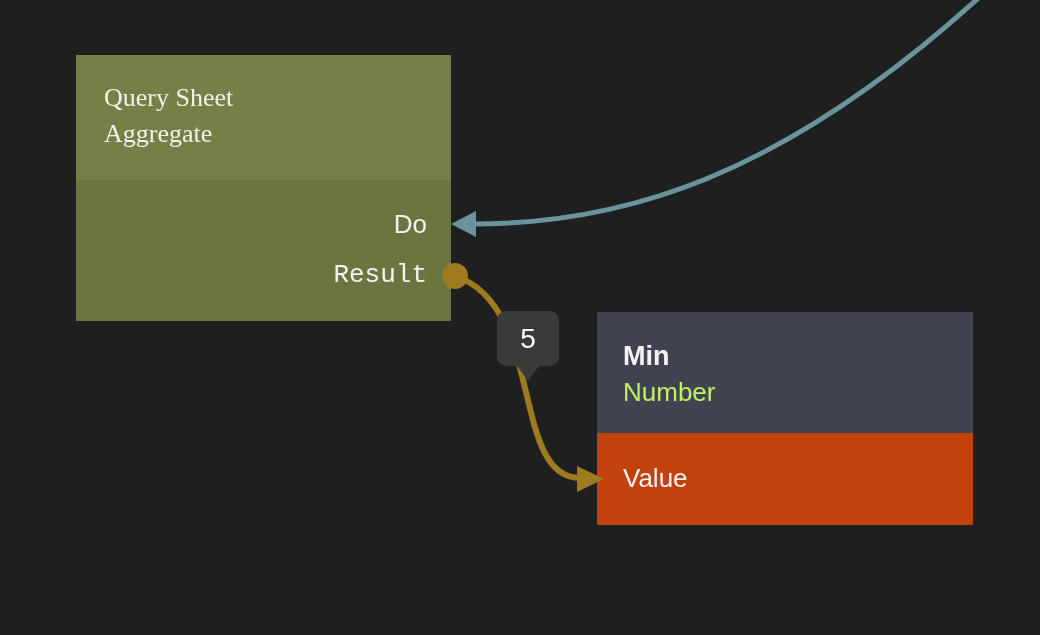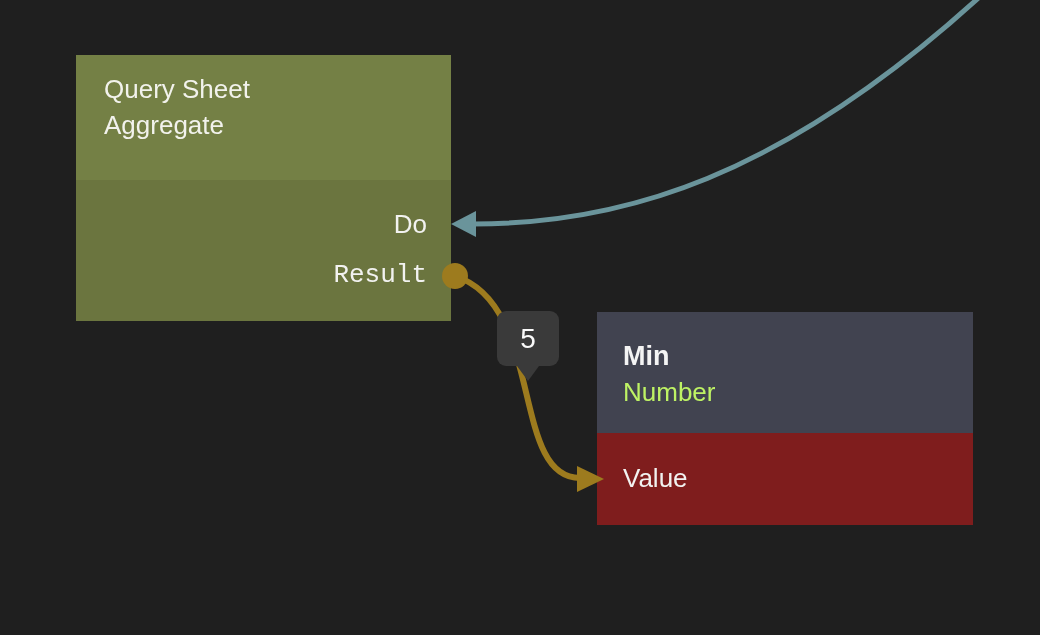--- a/index.html
+++ b/index.html
@@ -36,21 +36,22 @@
   
   .node-qsa {
     left: 76px;
     top: 55px;
     width: 375px;
     height: 266px;
   }
   .node-qsa .node-header {
     height: 125px;
     background: #748045;
-    padding: 16px 0 0 28px;
+    padding: 25px 0 0 28px;
+    font-family: Liberation Serif, serif;
   }
   .node-qsa .node-header .node-title {
     color: #f2f2ec;
     font-size: 26px;
     line-height: 36px;
     max-width: 215px;
   }
   .node-qsa .node-body {
     height: 141px;
     background: #6b753f;
@@ -73,21 +74,21 @@
     line-height: 36px;
     font-weight: 600;
   }
   .node-min .node-header .node-subtitle {
     color: #bef264;
     font-size: 26px;
     line-height: 36px;
   }
   .node-min .node-body {
     height: 92px;
-    background: #7f1d1d;
+    background: #c2410c;
   }
   .port-label {
     position: absolute;
     color: #f2f2f0;
     font-size: 26px;
     line-height: 26px;
     transform: translateY(-50%);
     white-space: nowrap;
   }
   .port-right { right: 24px; text-align: right; }

